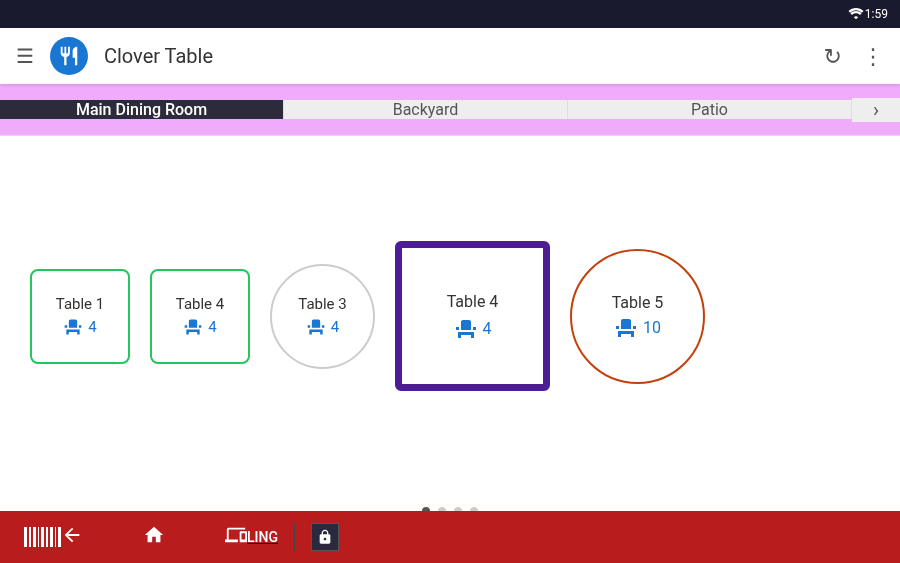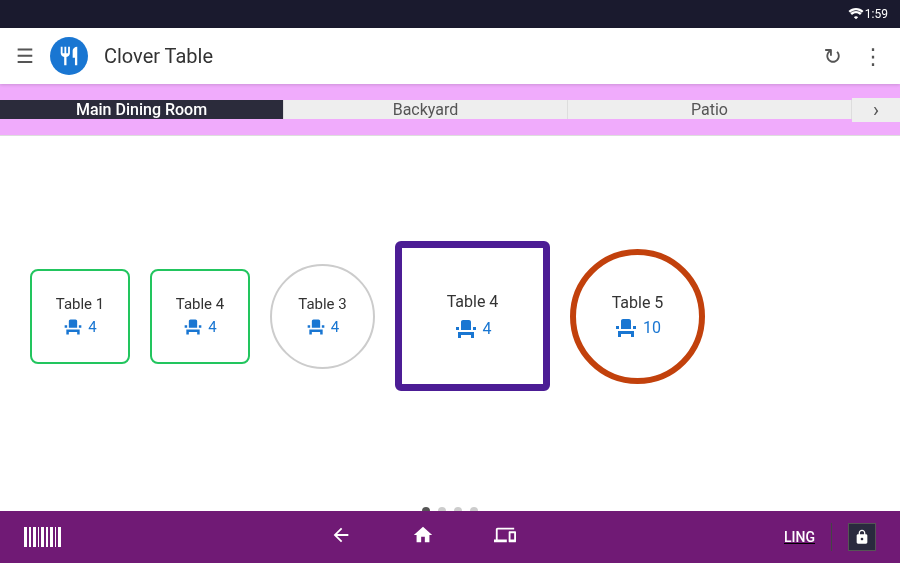--- a/index.html
+++ b/index.html
@@ -171,21 +171,21 @@
       display: flex;
       flex-direction: column;
       align-items: center;
       justify-content: center;
       background: white;
       gap: 4px;
     }
     .table-circle-large {
       width: 135px;
       height: 135px;
-      border: 6px solid #c2410c;
+      border: 2px solid #c2410c;
       border-radius: 50%;
       display: flex;
       flex-direction: column;
       align-items: center;
       justify-content: center;
       background: white;
       gap: 4px;
     }
     .table-name {
       font-size: 15px;
@@ -231,24 +231,23 @@
       background: #555;
     }
     .dot.inactive {
       background: #ccc;
     }
 
     
     #bottom-nav {
       width: 900px;
       height: 52px;
-      background: #701a75;
-      display: flex;
-      align-items: center;
-      justify-content: space-between;
+      background: #b91c1c;
+      display: flex;
+      align-items: center;
       padding: 0 24px;
       position: absolute;
       bottom: 0;
       text-decoration: underline;
     }
     .nav-left {
       display: flex;
       align-items: center;
       gap: 4px;
     }

